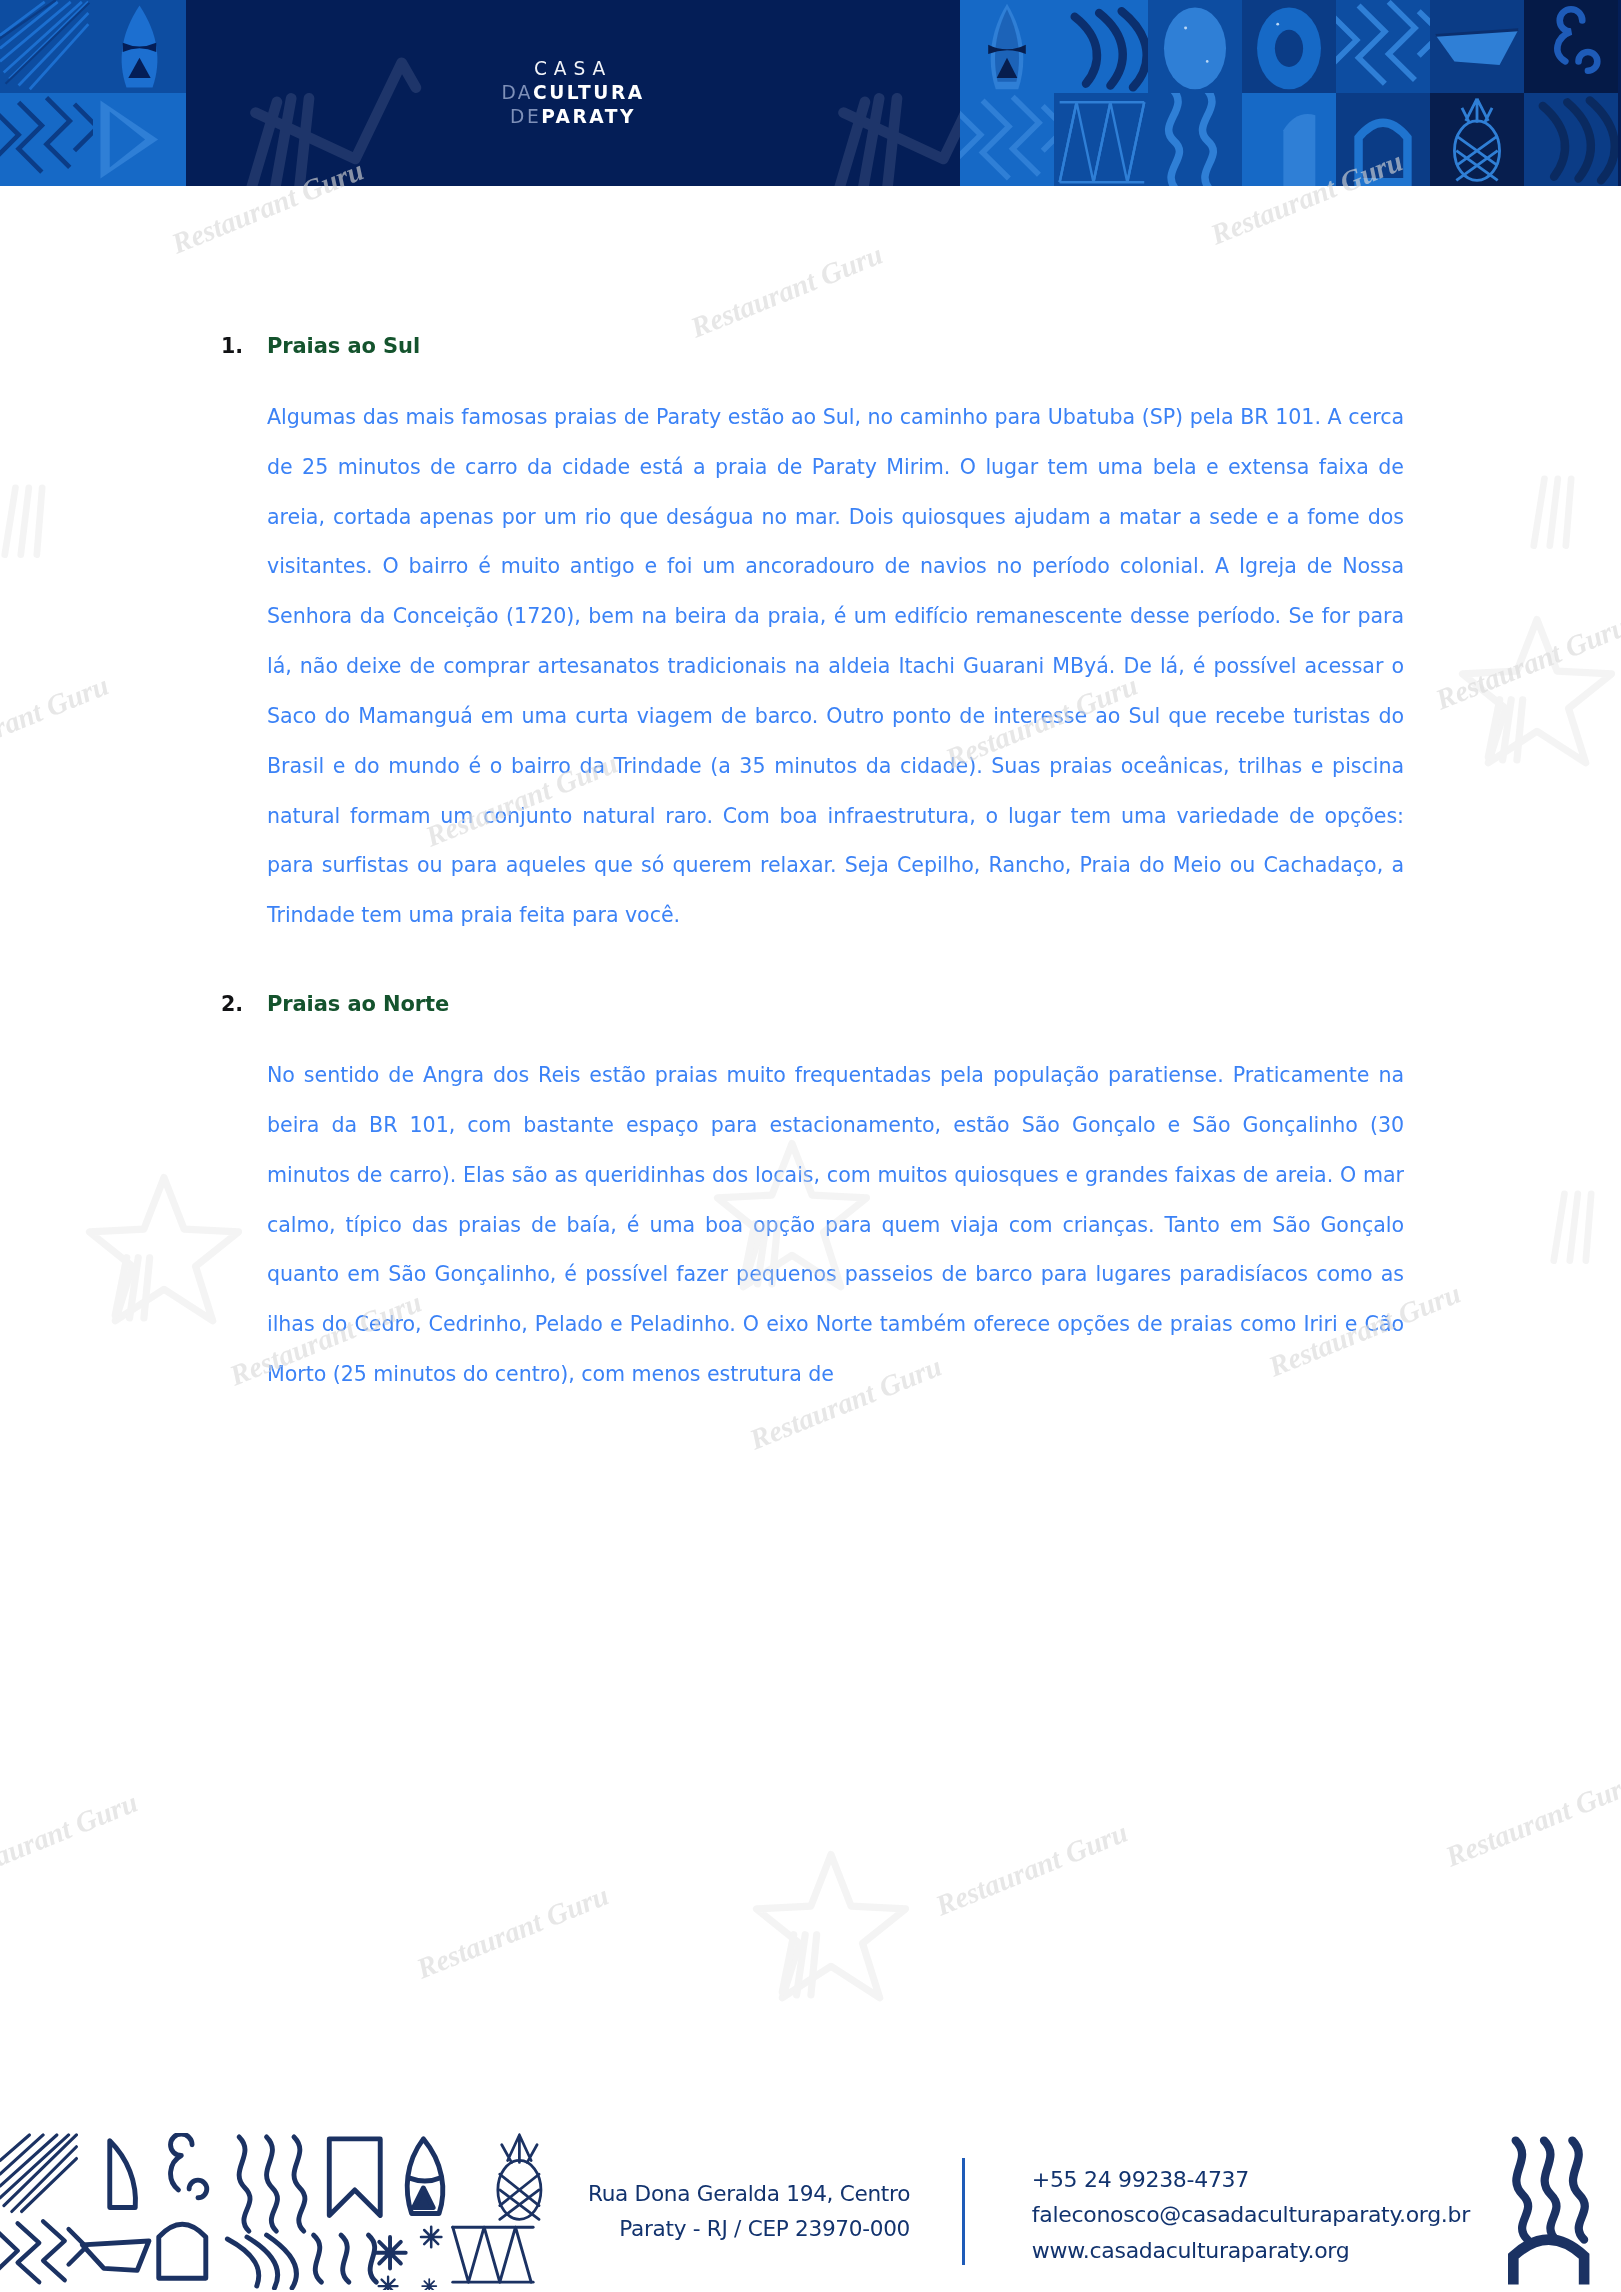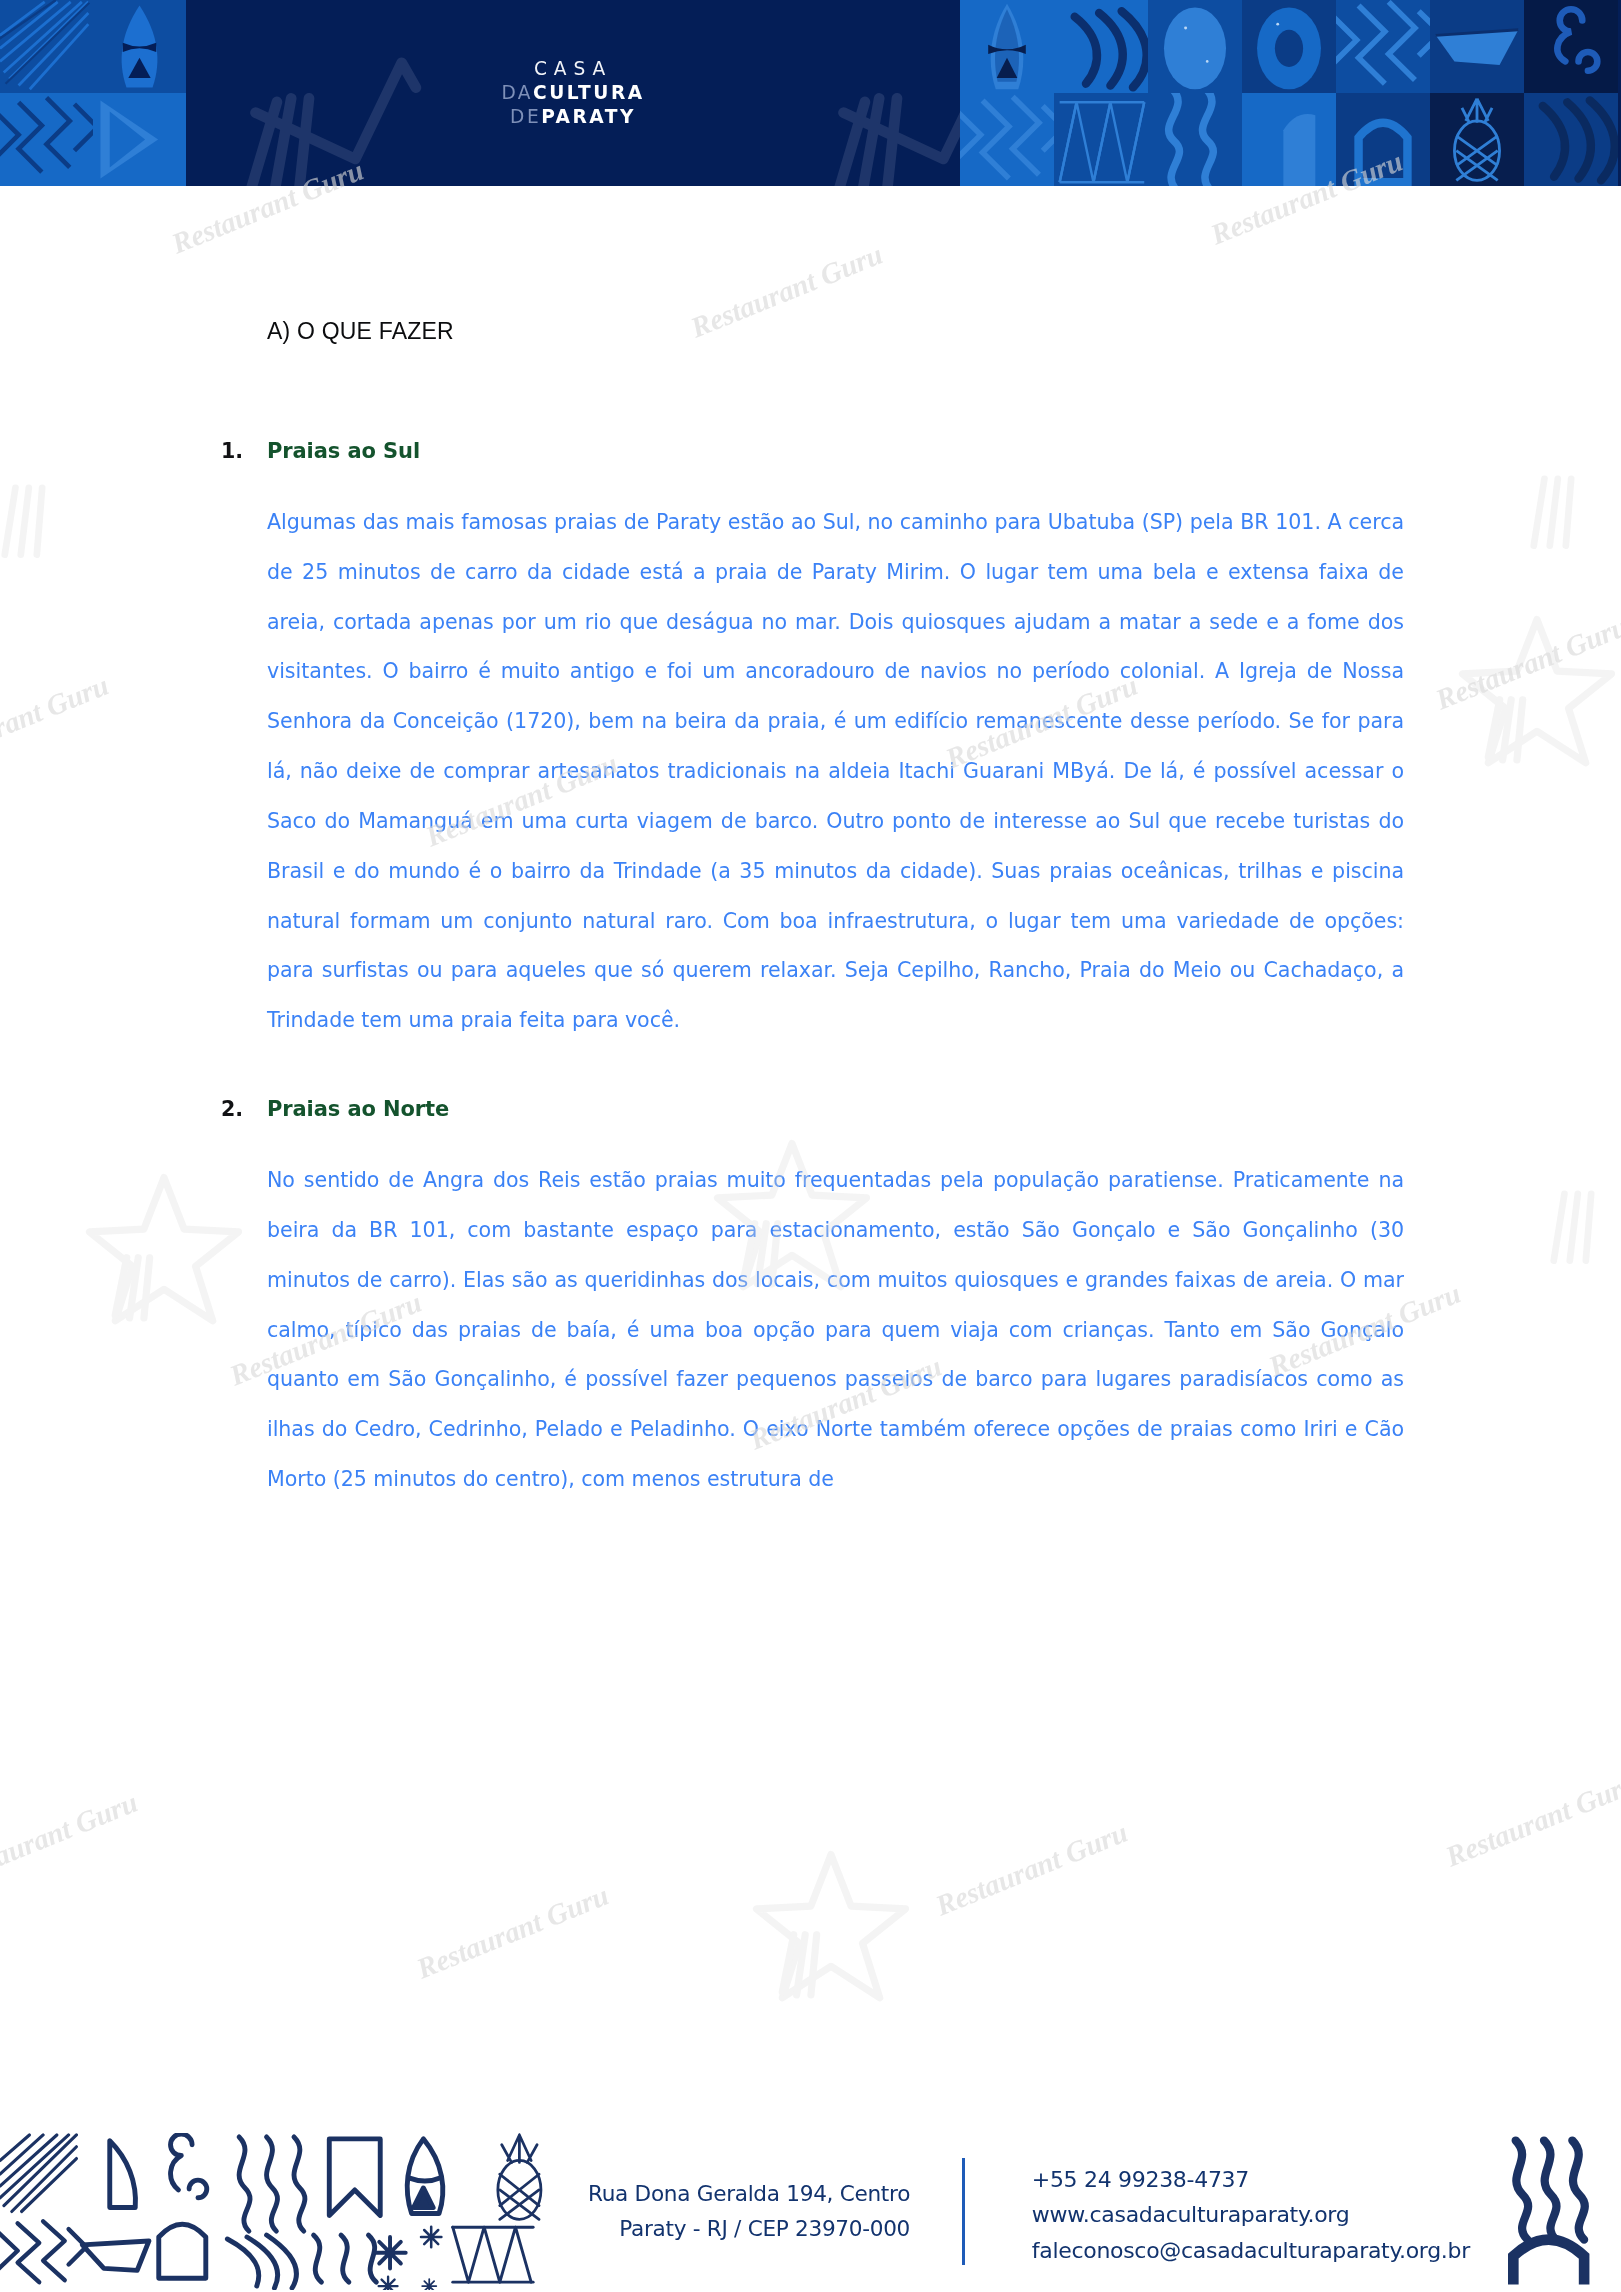--- a/index.html
+++ b/index.html
@@ -313,21 +313,20 @@
           </g>
         </svg>
       </div>
     </div>
   </div>
   <div class="hdr-rule"></div>
 
   <div class="content">
     <div class="doc">
 
-      <h1 class="section-title">A) O QUE FAZER</h1>
 
       <ol class="list">
         <li>
           <span class="num">1.</span>
           <h2 class="item-title">Praias ao Sul</h2>
           <p class="para">Algumas das mais famosas praias de Paraty estão ao Sul, no caminho para Ubatuba (SP) pela BR 101. A cerca de 25 minutos de carro da cidade está a praia de Paraty Mirim. O lugar tem uma bela e extensa faixa de areia, cortada apenas por um rio que deságua no mar. Dois quiosques ajudam a matar a sede e a fome dos visitantes. O bairro é muito antigo e foi um ancoradouro de navios no período colonial. A Igreja de Nossa Senhora da Conceição (1720), bem na beira da praia, é um edifício remanescente desse período. Se for para lá, não deixe de comprar artesanatos tradicionais na aldeia Itachi Guarani MByá. De lá, é possível acessar o Saco do Mamanguá em uma curta viagem de barco. Outro ponto de interesse ao Sul que recebe turistas do Brasil e do mundo é o bairro da Trindade (a 35 minutos da cidade). Suas praias oceânicas, trilhas e piscina natural formam um conjunto natural raro. Com boa infraestrutura, o lugar tem uma variedade de opções: para surfistas ou para aqueles que só querem relaxar. Seja Cepilho, Rancho, Praia do Meio ou Cachadaço, a Trindade tem uma praia feita para você.</p>
         </li>
         <li>
           <span class="num">2.</span>
           <h2 class="item-title">Praias ao Norte</h2>
@@ -488,22 +487,22 @@
     </svg>
 
     <div class="footer-contact">
       <div class="fc-addr">
         <div>Rua Dona Geralda 194, Centro</div>
         <div>Paraty - RJ / CEP 23970-000</div>
       </div>
       <div class="fc-divider"></div>
       <div class="fc-contact">
         <div>+55 24 99238-4737</div>
+        <div>faleconosco@casadaculturaparaty.org.br</div>
         <div>www.casadaculturaparaty.org</div>
-        <div>faleconosco@casadaculturaparaty.org.br</div>
       </div>
     </div>
 
     <svg class="footer-right-icon" viewBox="0 0 100 130">
       <g fill="none" stroke="#1b3263" stroke-width="7" stroke-linecap="round">
         <path d="M26 4 C42 20 16 34 32 50 C46 64 22 74 36 88"></path>
         <path d="M50 4 C66 20 40 34 56 50 C70 64 46 74 60 88"></path>
         <path d="M74 4 C90 20 64 34 80 50 C94 64 70 74 84 88"></path>
       </g>
       <path d="M24 126 L24 102 Q54 74 84 102 L84 126" fill="none" stroke="#1b3263" stroke-width="9"></path>

